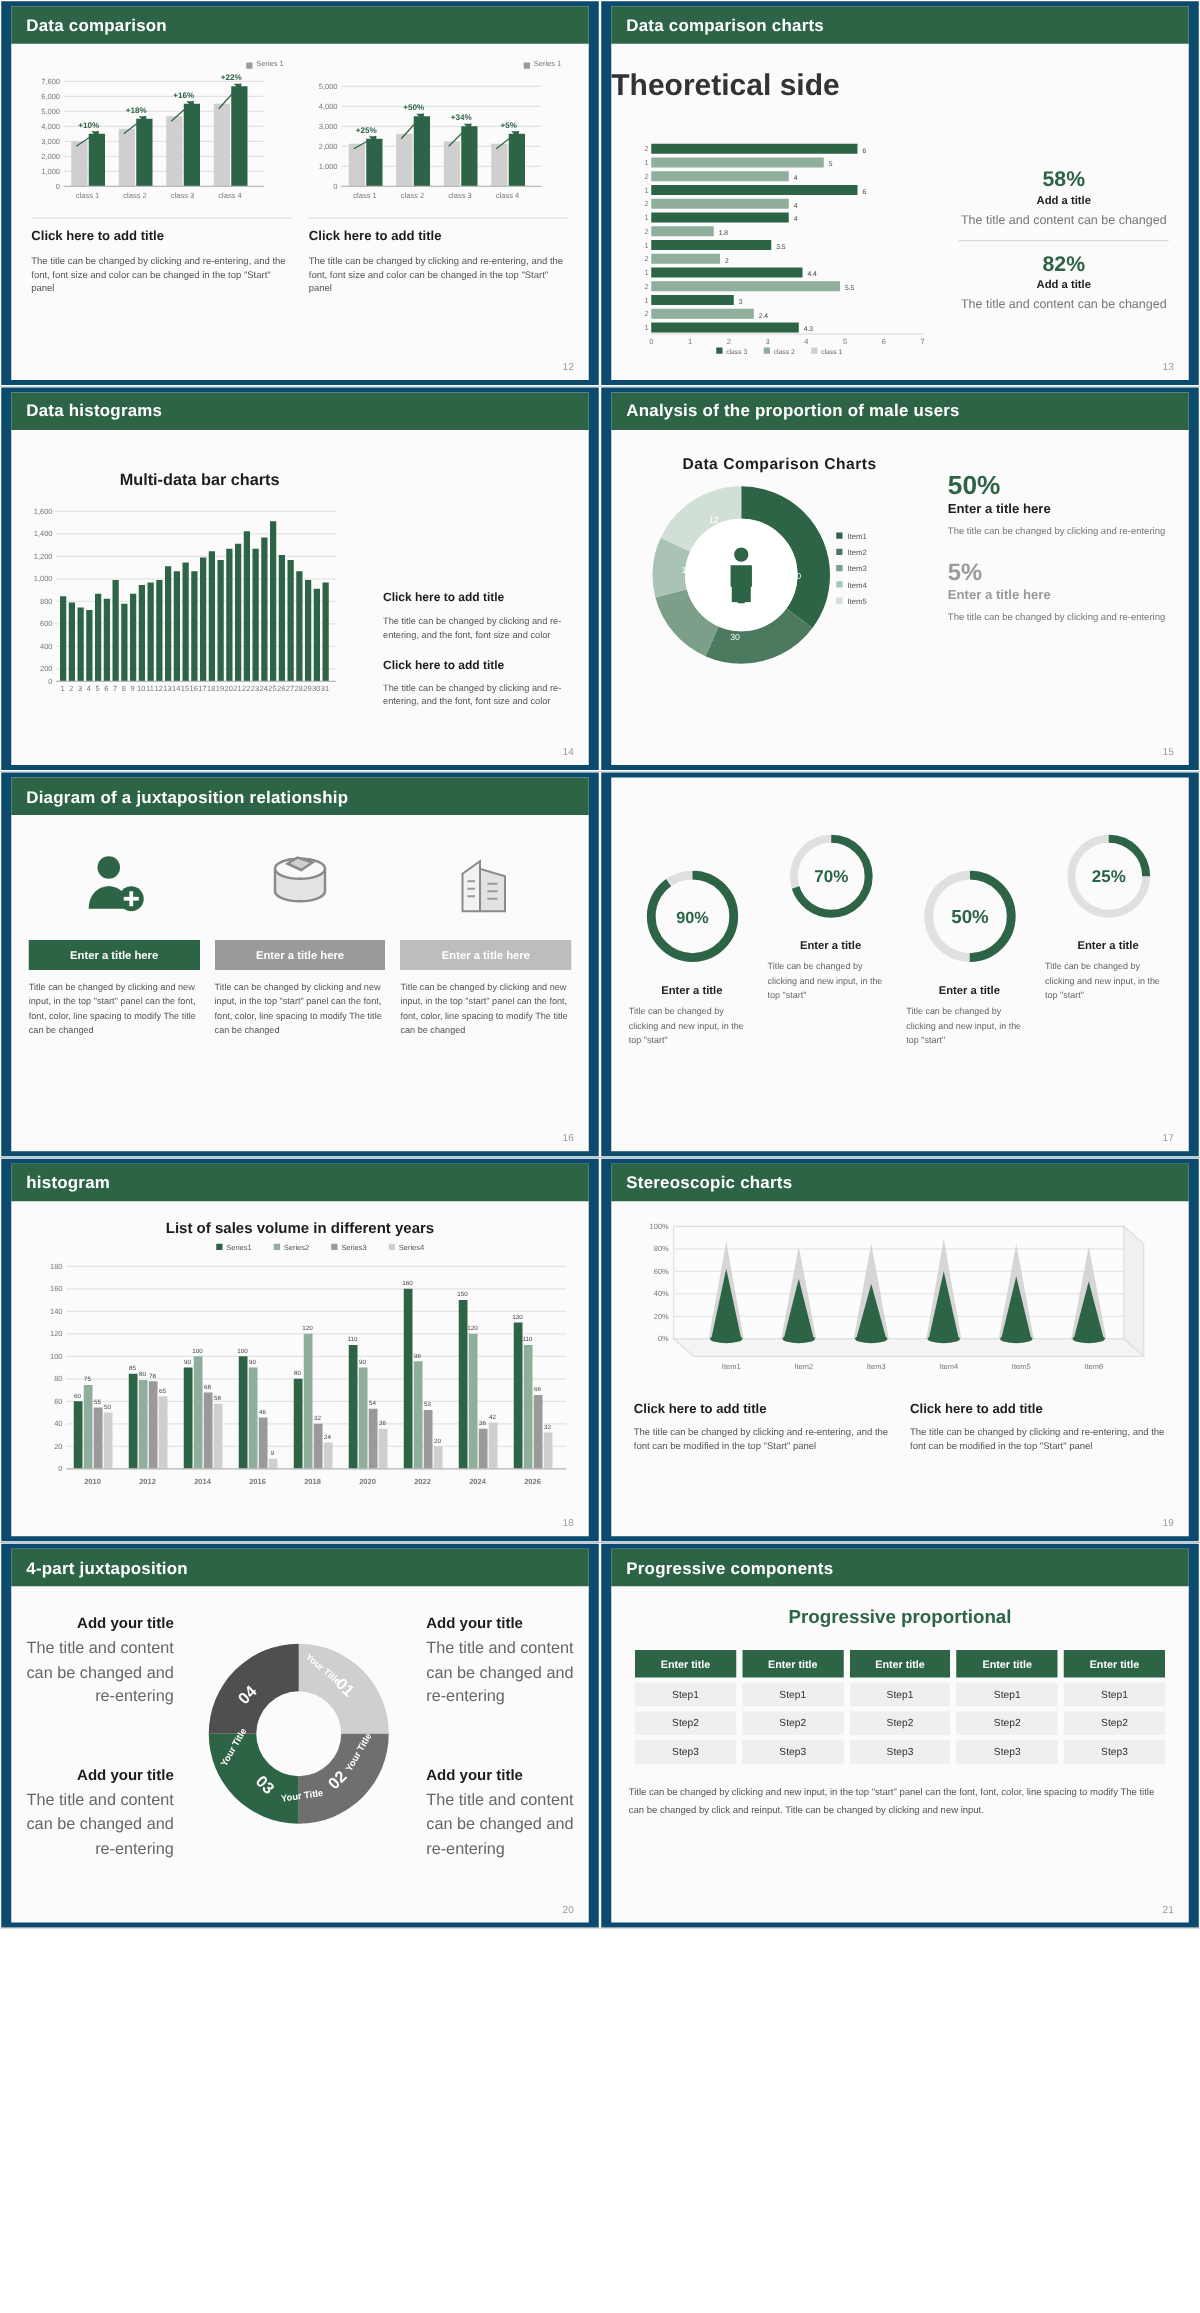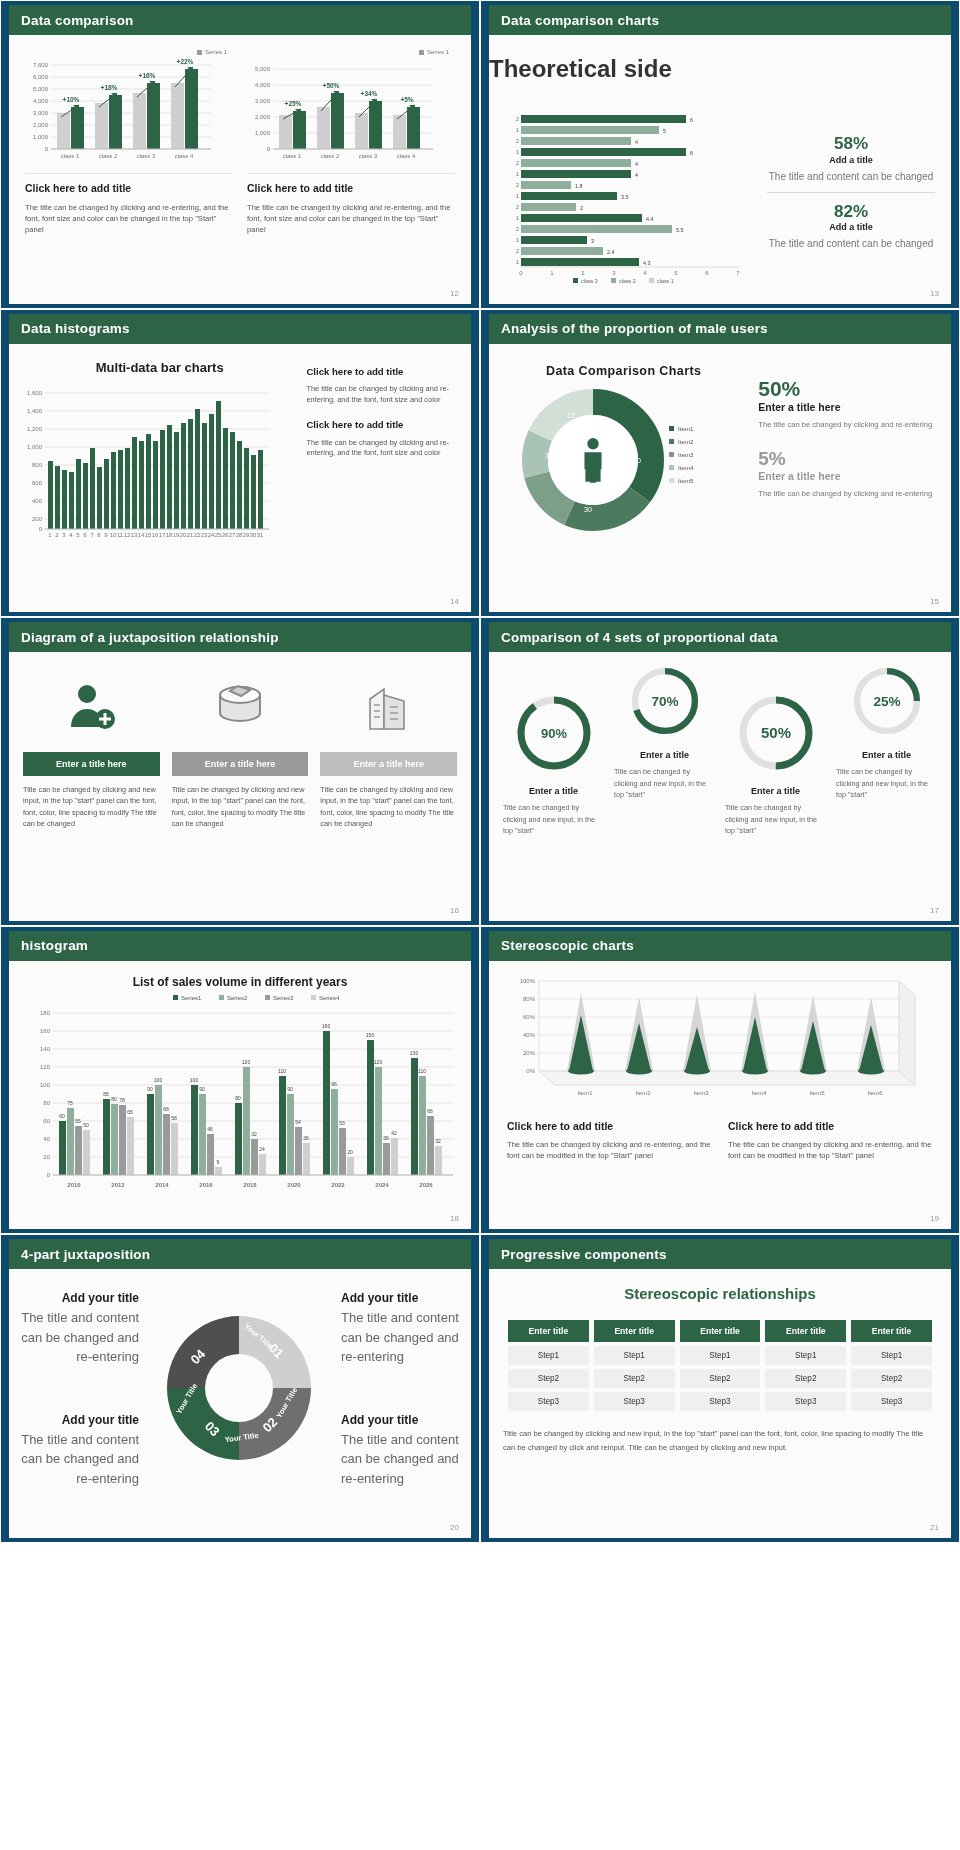--- a/index.html
+++ b/index.html
@@ -32,21 +32,21 @@
   
   .s13 { display:flex; padding:6px 12px 0; }
   .s13 .left { flex:0 0 58%; }
   .s13 .right { flex:1; padding:26px 4px 0 12px;text-align:center; }
   .stat-num { font-size:17px; font-weight:bold; color:#2e6446; line-height:1.1; }
   .stat-sub { font-size:9px; font-weight:bold; color:#222; margin-top:1px; }
   .stat-txt { font-size:10px; color:#777; line-height:1.5; margin-top:4px; }
   .hr { border-bottom:1px solid #d9d9d9; margin:8px 0 10px; }
 
   
-  .s14 { display:flex; padding:8px 14px 0; gap:10px; }
+  .s14 { display:flex; padding:24px 14px 0; gap:10px;align-items:flex-end; }
   .s14 .left { flex:0 0 63%; }
   .s14 h2 { text-align:center; font-size:13px; font-weight:bold; color:#1d1d1d; margin:8px 0 4px; }
   .s14 .right { flex:1; padding-top:14px; }
   .s14 .right .cap-title { font-size:9.6px; }
   .s14 .right .cap-text { font-size:7.4px; }
 
   
   .s15 { display:flex; padding:10px 12px 0; }
   .s15 .left { flex:0 0 56%; }
   .s15 .right { flex:1; padding:24px 6px 0 12px; }
@@ -564,21 +564,20 @@
             <p class="desc">Title can be changed by clicking and new input, in the top "start" panel can the font, font, color, line spacing to modify The title can be changed</p>
           </div>
         </div>
       </div>
       <div class="pageno">16</div>
     </div>
   </div>
 
   <div class="slide">
     <div class="slide-inner">
-      <div class="bar">Comparison of 4 sets of proportional data</div>
       <div class="body">
         <div class="s17">
           <div class="col" style="padding-top:28px;">
             <svg width="86" height="86" viewBox="0 0 86 86">
               <circle cx="43" cy="43" r="33" fill="none" stroke="#e0e0e0" stroke-width="7"></circle>
               <circle cx="43" cy="43" r="33" fill="none" stroke="#2e6446" stroke-width="7" stroke-dasharray="186.6 207.3" transform="rotate(-90 43 43)"></circle>
               <text x="43" y="48" text-anchor="middle" class="ring-lbl" fill="#2e6446" font-size="15" font-weight="bold">90%</text>
             </svg>
             <div class="t">Enter a title</div>
             <div class="d">Title can be changed by clicking and new input, in the top "start"</div>
@@ -888,21 +887,21 @@
       </div>
       <div class="pageno">20</div>
     </div>
   </div>
 
   <div class="slide">
     <div class="slide-inner">
       <div class="bar">Progressive components</div>
       <div class="body">
         <div class="s21">
-          <h2>Stereoscopic relationships</h2>
+          <h2>Progressive proportional</h2>
           <table>
             <thead>
               <tr>
                 <th>Enter title</th>
                 <th>Enter title</th>
                 <th>Enter title</th>
                 <th>Enter title</th>
                 <th>Enter title</th>
               </tr>
             </thead>

